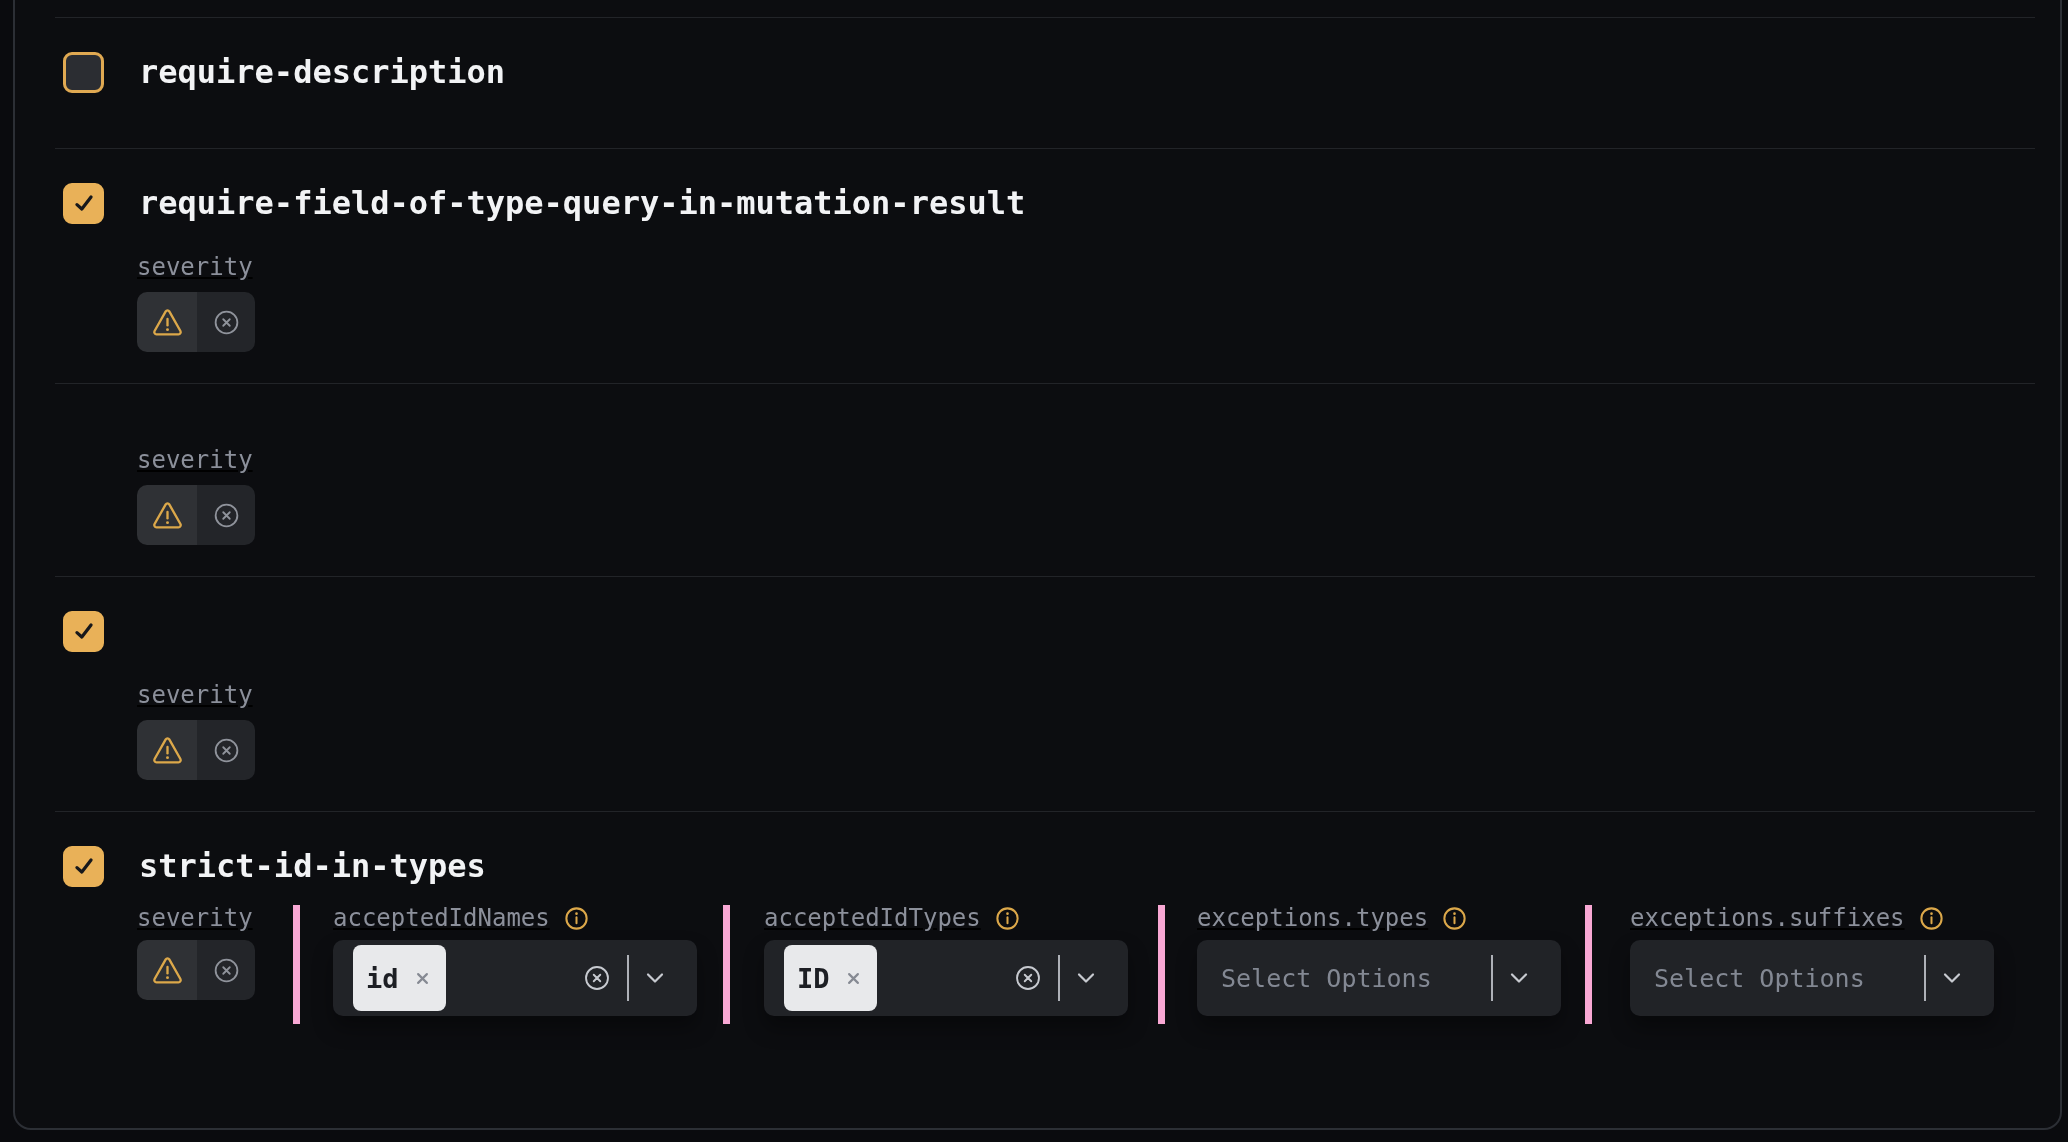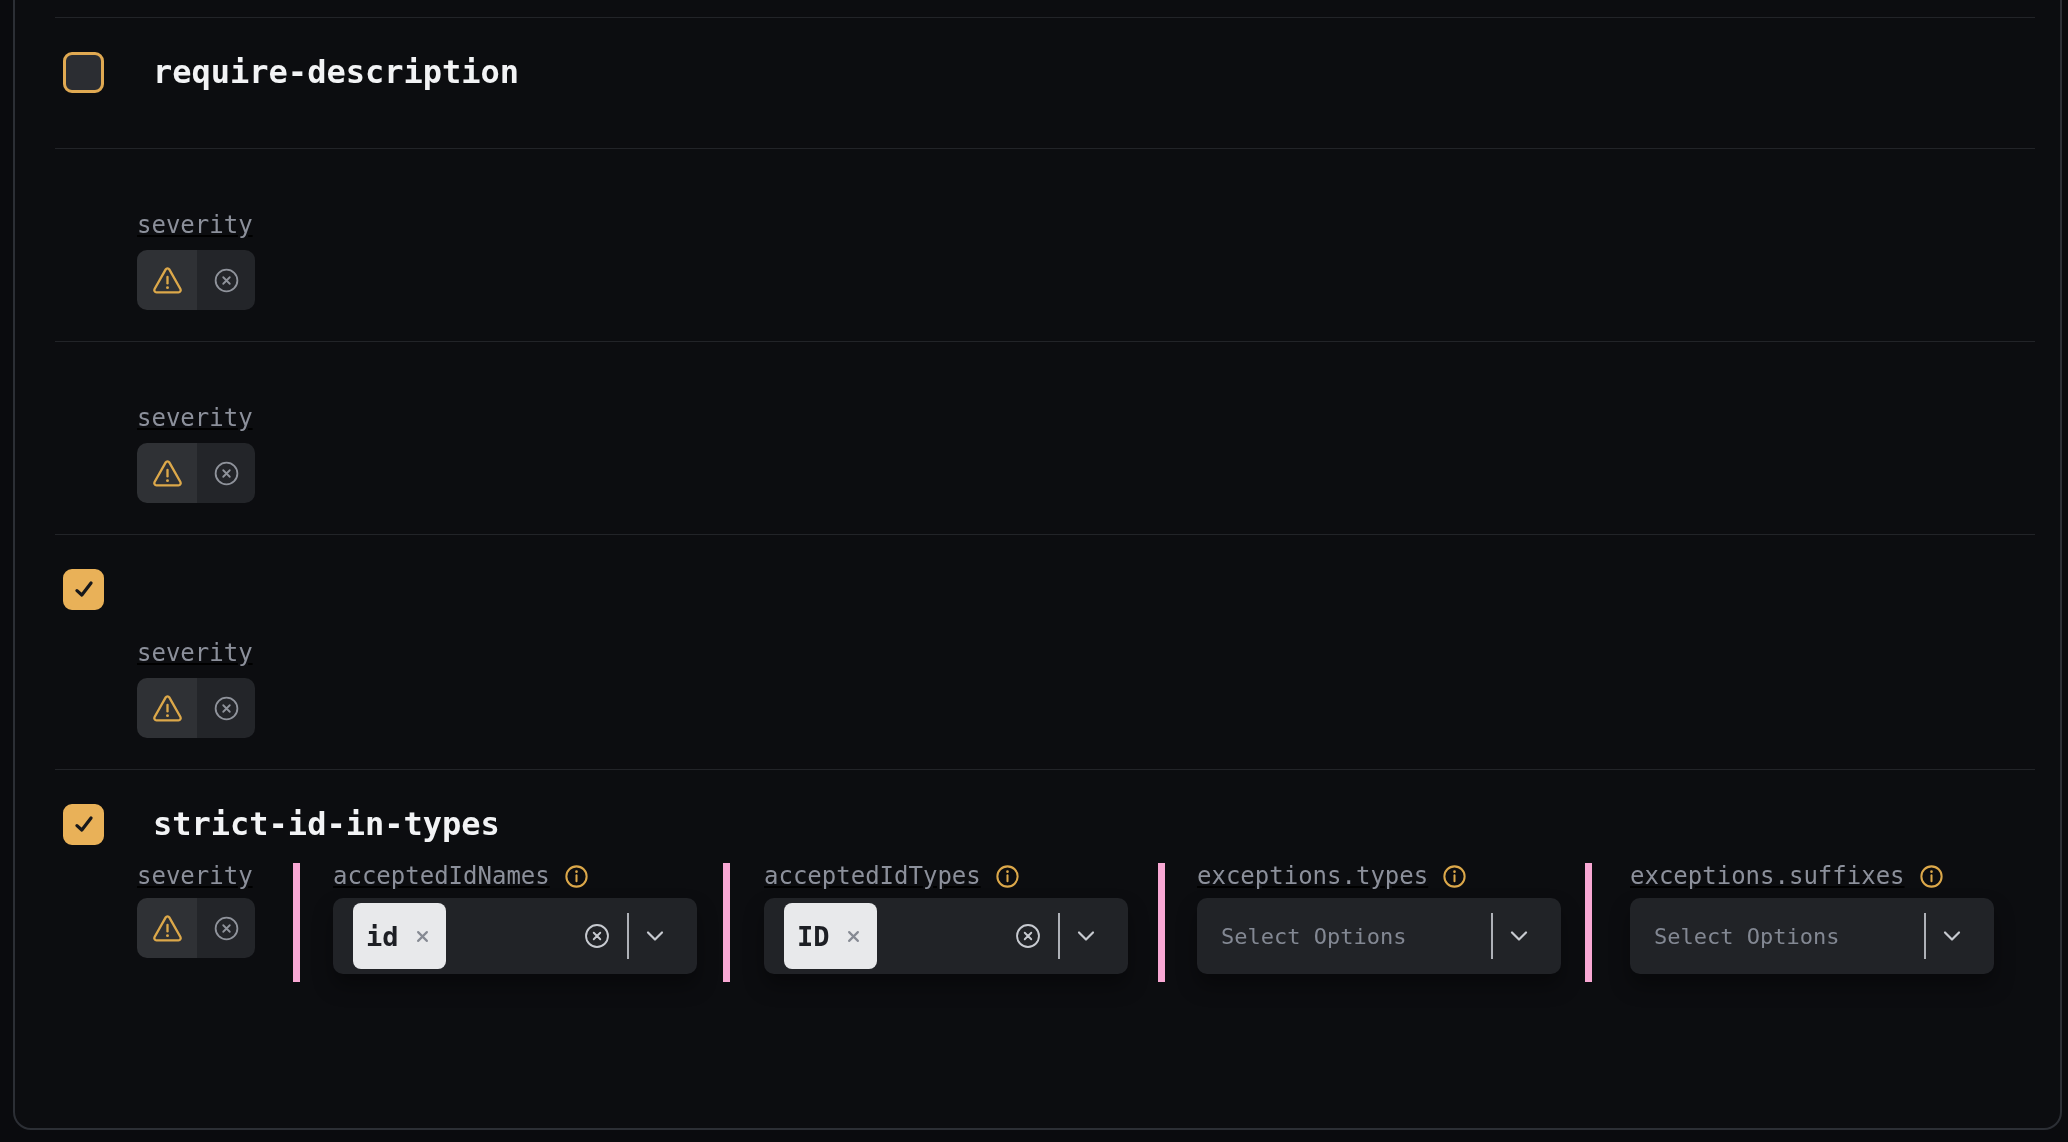--- a/index.html
+++ b/index.html
@@ -18,21 +18,21 @@
     box-sizing:border-box;
   }
   .rows{ padding-top:45px; }
   .rule-row{
     border-top:1px solid #222428;
     margin:0 25px 0 40px;
     padding:33px 0 31px 8px;
   }
   .rule-row.first{ padding-bottom:55px; }
   .rule-row.last{ padding-bottom:73px; }
-  .rule-head{ display:flex; align-items:center; gap:49px; height:42px; }
+  .rule-head{ display:flex; align-items:center; gap:35px; height:42px; }
   .checkbox{
     width:41px;height:41px; box-sizing:border-box;
     border-radius:9px; border:3px solid #e0a952;
     background:#2b2d32; padding:0; cursor:pointer;
     display:flex;align-items:center;justify-content:center;
   }
   .checkbox.checked{ background:#e9b158; border-color:#e9b158; }
   .rule-title{
     font-size:32px; font-weight:700; color:#f2f3f5; letter-spacing:0;
   }
@@ -74,39 +74,47 @@
     box-shadow:0 12px 20px rgba(0,0,0,.35);
     cursor:pointer;
   }
   .tag{
     height:42px; background:#e8e9eb; border-radius:8px;
     display:flex; align-items:center; gap:13px;
     padding:12px 13px;
   }
   .tag-text{ font-size:27px; font-weight:700; color:#1d1f24; }
   .spacer{ flex:1; }
-  .placeholder{ font-size:22px; color:#838893; padding-left:4px; }
+  .placeholder{ font-size:25px; color:#838893; padding-left:4px; }
   .vsep{ width:2px; height:46px; background:#aeb1b7; margin:0 0 0 16px; }
   .chev-wrap{ width:52px; display:flex; align-items:center; justify-content:center; }
   .icon-btn{ background:none;border:none;padding:0;margin:0;display:flex;align-items:center;cursor:pointer; }
 </style>
 </head>
 <body>
 
 <div class="panel">
   <div class="rows">
 
     <div class="rule-row first">
       <div class="rule-head">
         <button class="checkbox"></button>
         <span class="rule-title">require-description</span>
       </div>
     </div>
 
     <div class="rule-row">
+      <div class="rule-head">
+        <button class="checkbox checked">
+          <svg width="26" height="26" viewBox="0 0 24 24" fill="none" stroke="#17181b" stroke-width="3" stroke-linecap="round" stroke-linejoin="round">
+              <path d="M5.5 13.5 L10 17.5 L18.5 6.5"></path>
+            </svg>
+        </button>
+        <span class="rule-title">require-field-of-type-query-in-mutation-result</span>
+      </div>
       <div class="sev-block">
         <div class="param-label-row">
             <span class="param-label">severity</span>
           </div>
         <div class="sev-control">
           <button class="seg selected">
             <svg width="33" height="33" viewBox="0 0 24 24" fill="none" stroke="#dca84a" stroke-width="1.7" stroke-linecap="round" stroke-linejoin="round">
                 <path d="M10.7 3.9 L2.6 18.2 c-0.6 1.1 0.2 2.4 1.4 2.4 h16 c1.2 0 2 -1.3 1.4 -2.4 L13.3 3.9 c-0.6 -1 -2 -1 -2.6 0 Z"></path>
                 <line x1="12" y1="9.4" x2="12" y2="14"></line>
                 <circle cx="12" cy="17.2" r="1.05" fill="#dca84a" stroke="none"></circle>

